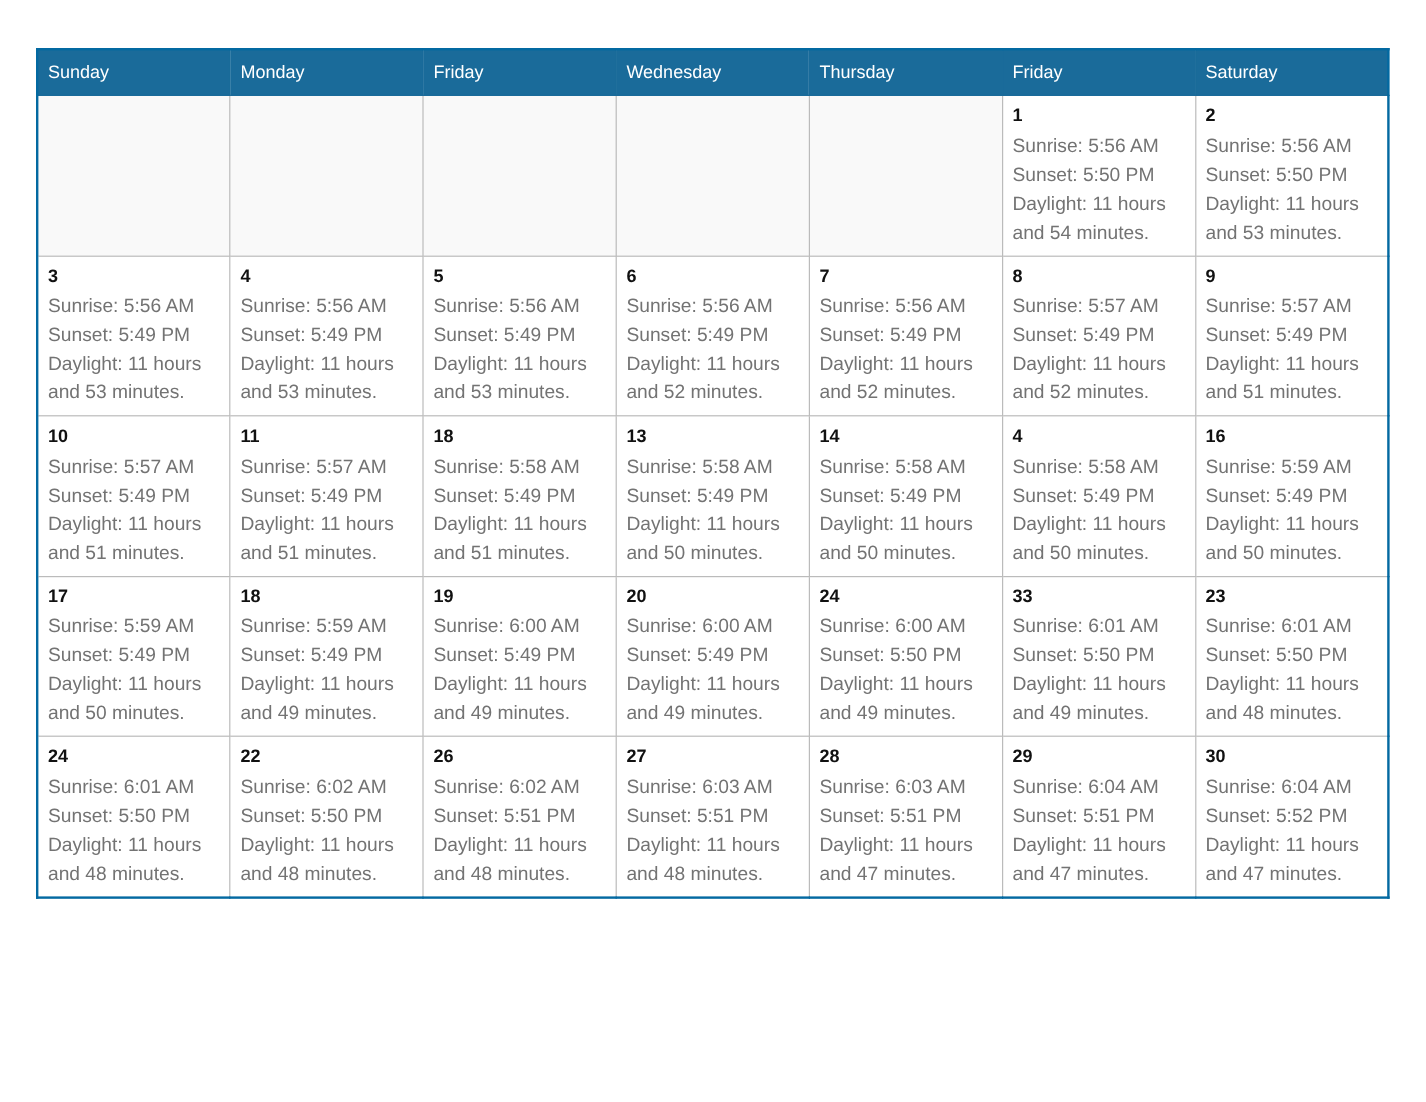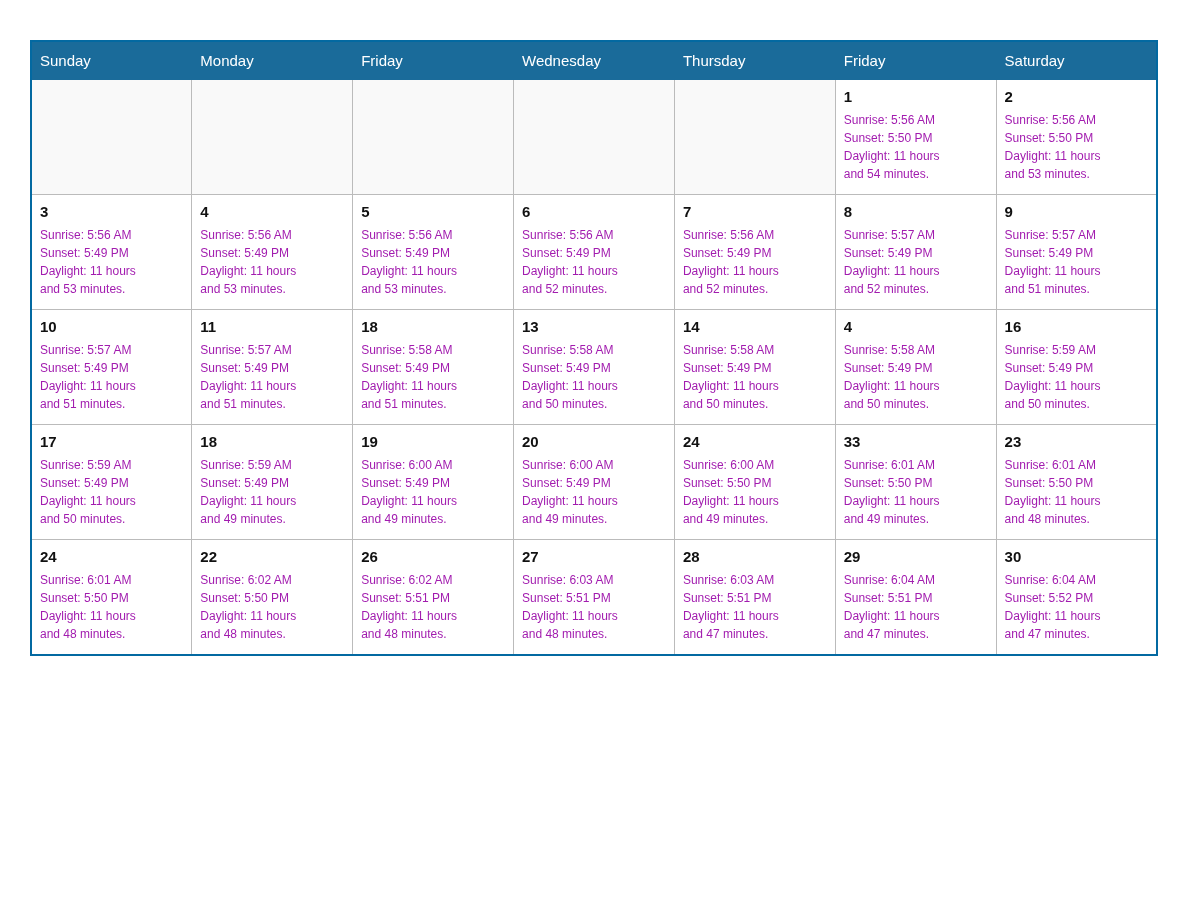--- a/index.html
+++ b/index.html
@@ -74,22 +74,22 @@
       line-height: 1.5;
     }
     .day-number {
       font-size: 15px;
       font-weight: bold;
       color: #111;
       display: block;
       margin-bottom: 2px;
     }
     .day-info {
-      font-size: 12px;
-      color: #a21caf;
+      font-size: 16px;
+      color: #737373;
       line-height: 1.5;
     }
     .empty-cell {
       background: #f9f9f9;
     }
   </style>
 </head>
 <body>
 
 <div class="header-area">

